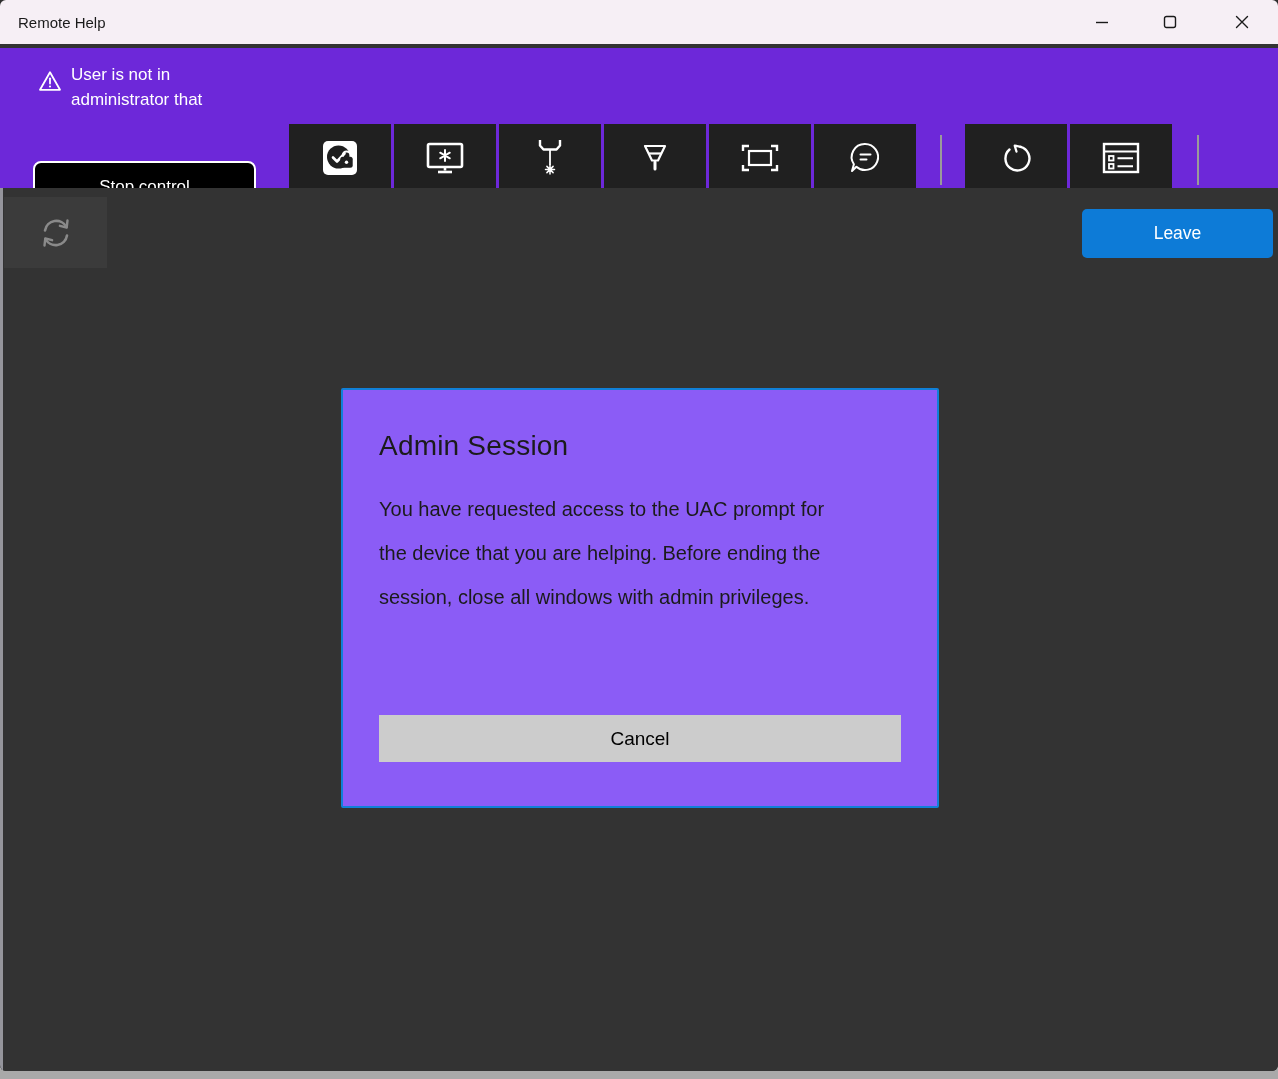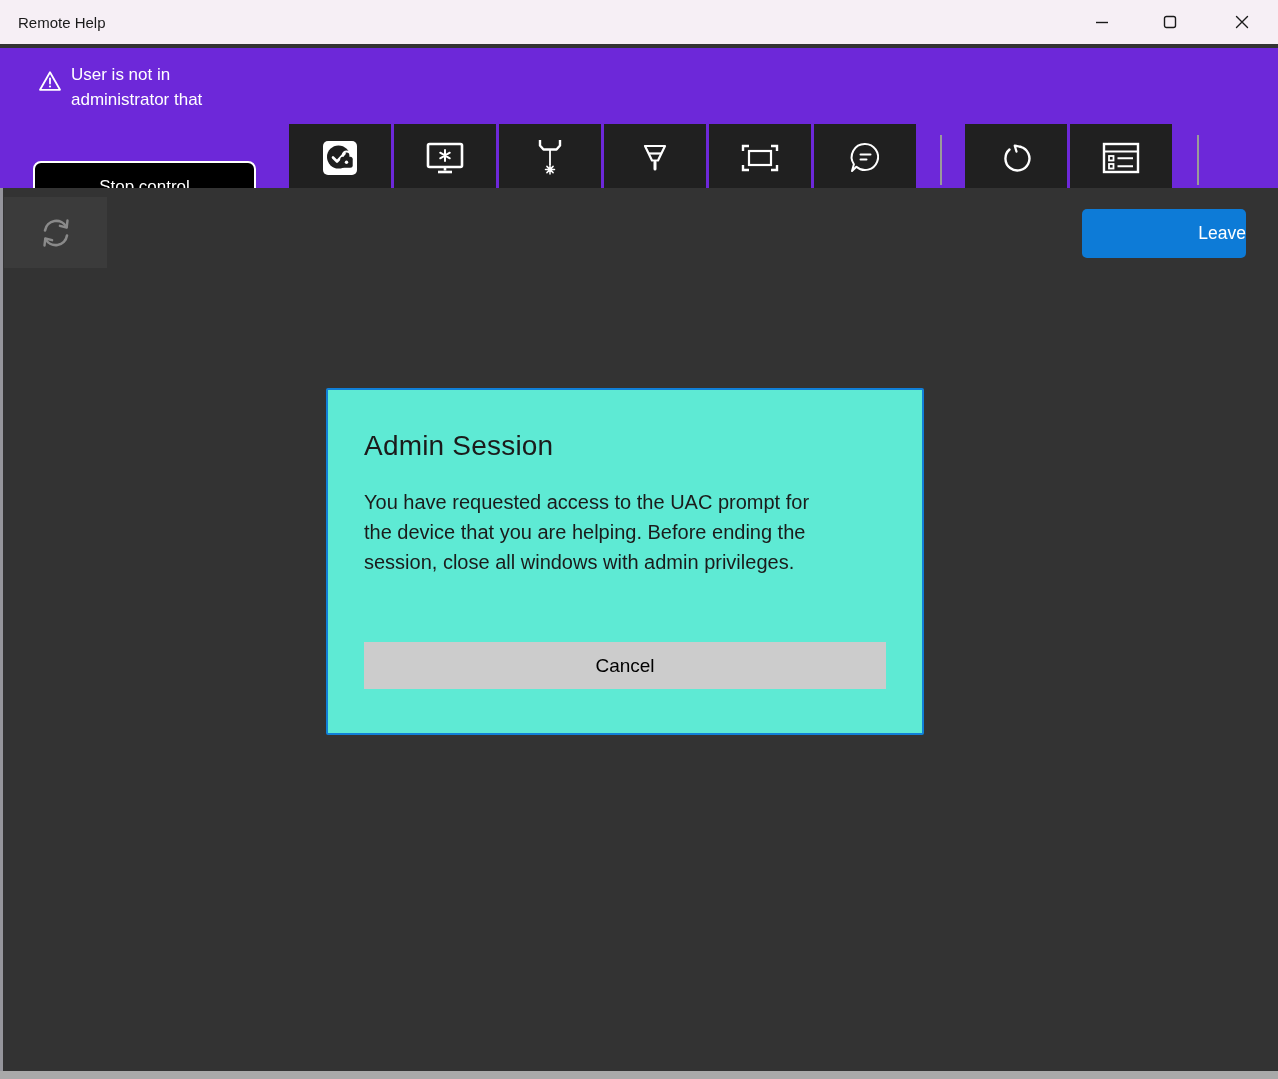--- a/index.html
+++ b/index.html
@@ -4,21 +4,21 @@
 <style>
   * { margin: 0; padding: 0; box-sizing: border-box; }
   html, body { width: 1278px; height: 1079px; overflow: hidden; }
   body {
     font-family: "Liberation Sans", "DejaVu Sans", sans-serif;
     background: linear-gradient(180deg, #2e2e2e 0px, #2e2e2e 44px, #a9a9a9 44px, #a9a9a9 100%);
     position: relative;
   }
   .window {
     position: absolute; left: 0; top: 0; width: 1278px; height: 1071px;
-    border-radius: 0; overflow: hidden; background: #333333;
+    border-radius: 6px; overflow: hidden; background: #333333;
   }
   
   .titlebar {
     position: absolute; left: 0; top: 0; width: 1278px; height: 44px;
     background: #f6eff5;
   }
   .titlebar .title {
     position: absolute; left: 18px; top: 0; height: 44px;
     display: flex; align-items: center;
     font-size: 15px; color: #1a1a1a;
@@ -68,37 +68,37 @@
   .screen-edge {
     position: absolute; left: 0; top: 0; width: 3px; height: 883px;
     background: #95959c;
   }
   .sync-tile {
     position: absolute; left: 4px; top: 9px; width: 103px; height: 71px;
     background: #3b3b3b; border: none; cursor: default;
     display: flex; align-items: center; justify-content: center;
   }
   .leave-btn {
-    position: absolute; left: 1082px; top: 21px; width: 164px; height: 49px;
+    position: absolute; left: 1082px; top: 21px; width: 191px; height: 49px;
     background: #0d7bd7; color: #ffffff; font-size: 17.5px;
     font-family: "Liberation Sans", sans-serif;
-    border: none; border-radius: 5px; cursor: pointer; text-align: right;
+    border: none; border-radius: 5px; cursor: pointer;
   }
   
   .dialog {
-    position: absolute; left: 326px; top: 200px; width: 598px; height: 347px;
-    background: #5eead4; border: 2px solid #1080d8; border-radius: 2px;
+    position: absolute; left: 341px; top: 200px; width: 598px; height: 420px;
+    background: #8b5cf6; border: 2px solid #1080d8; border-radius: 2px;
   }
   .dialog-title {
     margin: 40px 36px 0 36px;
     font-size: 28px; color: #1b1b1b; letter-spacing: 0.2px;
   }
   .dialog-body {
     margin: 25px 36px 0 36px; width: 478px;
-    font-size: 20px; line-height: 30px; color: #1b1b1b;
+    font-size: 20px; line-height: 44px; color: #1b1b1b;
   }
   .dialog-buttons {
     position: absolute; left: 36px; right: 36px; bottom: 44px;
     display: flex; gap: 7px;
   }
   .dialog-buttons button {
     flex: 1; height: 47px; font-size: 19px; border: none; cursor: pointer;
     font-family: "Liberation Sans", sans-serif;
   }
   .btn-cancel { background: #cccccc; color: #000000; }

